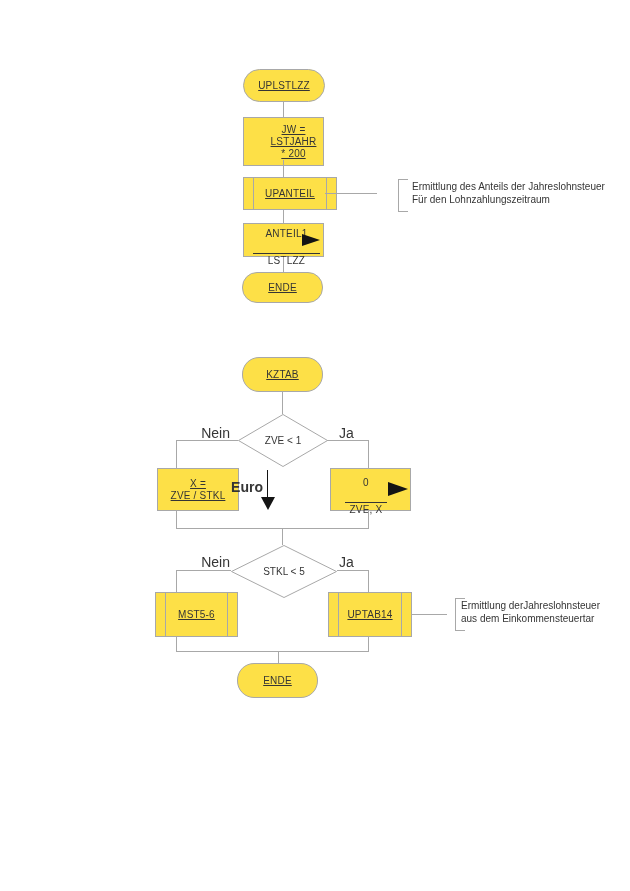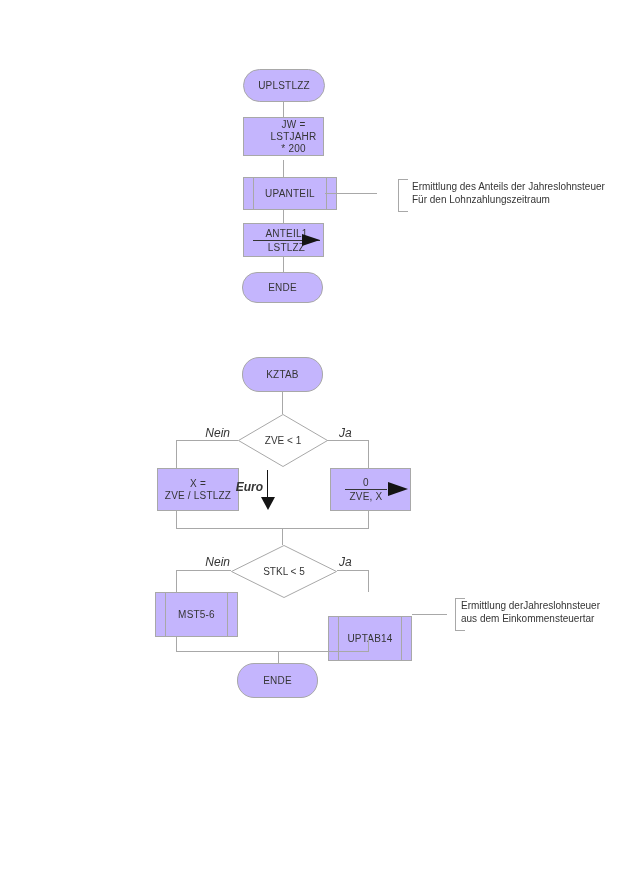--- a/index.html
+++ b/index.html
@@ -8,35 +8,35 @@
     --arrow:#141414;
     --bg:#ffffff;
   }
   html,body{margin:0;padding:0;background:#fff;}
   .canvas{
     position:relative;width:630px;height:891px;background:var(--bg);
     font-family:"Liberation Sans", sans-serif;color:var(--text);
     overflow:hidden;
   }
   .node{
-    position:absolute;box-sizing:border-box;background:#c4b5fd;
+    position:absolute;box-sizing:border-box;background:#fde047;
     border:1px solid var(--line);
     display:flex;flex-direction:column;align-items:center;justify-content:center;
-    text-align:center;font-size:10px;line-height:12px;letter-spacing:.2px;
+    text-align:center;font-size:10px;line-height:12px;letter-spacing:.2px;text-decoration:underline;
   }
   .terminal{border-radius:17px;}
   .vline{position:absolute;width:1px;background:var(--line);}
   .hline{position:absolute;height:1px;background:var(--line);}
   .bar{position:absolute;top:0;bottom:0;width:1px;background:var(--line);}
   .bar.l{left:9px;} .bar.r{right:9px;}
-  .lbl{position:absolute;font-size:12px;line-height:12px;color:var(--text);font-style:italic;}
+  .lbl{position:absolute;font-size:14px;line-height:12px;color:var(--text);}
   .lbl.right{text-align:right;}
   .bold{font-weight:bold;}
   .frac{position:absolute;}
-  .frac .top{display:block;text-align:center;border-bottom:1px solid var(--text);padding-bottom:0;}
+  .frac .top{display:block;text-align:center;border-bottom:1px solid var(--text);padding-bottom:13px;}
   .frac .bot{display:block;text-align:center;padding-top:1px;}
   .arrow-right{position:absolute;width:0;height:0;
     border-top:6px solid transparent;border-bottom:6px solid transparent;
     border-left:18px solid var(--arrow);}
   .arrow-down-head{position:absolute;width:0;height:0;
     border-left:7px solid transparent;border-right:7px solid transparent;
     border-top:13px solid var(--arrow);}
   .bracket{position:absolute;box-sizing:border-box;
     border-left:1px solid var(--line);border-top:1px solid var(--line);border-bottom:1px solid var(--line);}
   .ann{position:absolute;font-size:10px;line-height:13px;color:var(--text);white-space:nowrap;}
@@ -49,21 +49,21 @@
 <body>
 
 <div class="canvas">
 
   <div class="node terminal" style="left:243px;top:69px;width:82px;height:33px;">
     <span>UPLSTLZZ</span>
   </div>
 
   <div class="vline" style="left:283px;top:102px;height:15px;"></div>
 
-  <div class="node" style="left:243px;top:117px;width:81px;height:39px;padding-left:20px;">
+  <div class="node" style="left:243px;top:117px;width:81px;height:49px;padding-left:20px;">
     <span>JW = LSTJAHR</span>
     <span>* 200</span>
   </div>
 
   <div class="vline" style="left:283px;top:160px;height:17px;"></div>
 
   <div class="node" style="left:243px;top:177px;width:94px;height:33px;">
     <i class="bar l"></i>
     <i class="bar r"></i>
     <span>UPANTEIL</span>
@@ -108,21 +108,21 @@
   <div class="lbl right" style="left:198px;top:427px;width:32px;">Nein</div>
   <div class="lbl" style="left:339px;top:427px;">Ja</div>
 
   <div class="hline" style="left:176px;top:440px;width:62px;"></div>
   <div class="vline" style="left:176px;top:440px;height:28px;"></div>
   <div class="hline" style="left:327px;top:440px;width:42px;"></div>
   <div class="vline" style="left:368px;top:440px;height:28px;"></div>
 
   <div class="node" style="left:157px;top:468px;width:82px;height:43px;">
     <span>X =</span>
-    <span>ZVE / LSTLZZ</span>
+    <span>ZVE / STKL</span>
   </div>
 
   <div class="lbl right bold" style="left:230px;top:481px;width:33px;">Euro</div>
   <div class="vline" style="left:267px;top:470px;height:28px;background:var(--arrow);"></div>
   <div class="arrow-down-head" style="left:261px;top:497px;"></div>
 
   <div class="node" style="left:330px;top:468px;width:81px;height:43px;">
     <div class="frac" style="left:14px;top:8px;width:42px;">
       <span class="top">0</span>
       <span class="bot">ZVE, X</span>
@@ -149,21 +149,21 @@
   <div class="vline" style="left:176px;top:570px;height:22px;"></div>
   <div class="hline" style="left:337px;top:570px;width:31px;"></div>
   <div class="vline" style="left:368px;top:570px;height:22px;"></div>
 
   <div class="node" style="left:155px;top:592px;width:83px;height:45px;">
     <i class="bar l"></i>
     <i class="bar r"></i>
     <span>MST5-6</span>
   </div>
 
-  <div class="node" style="left:328px;top:616px;width:84px;height:45px;align-items:center;">
+  <div class="node" style="left:328px;top:592px;width:84px;height:45px;align-items:center;">
     <i class="bar l"></i>
     <i class="bar r"></i>
     <span>UPTAB14</span>
   </div>
 
   <div class="hline" style="left:412px;top:614px;width:35px;"></div>
   <div class="bracket" style="left:455px;top:598px;width:10px;height:33px;"></div>
   <div class="ann" style="left:461px;top:599px;">
     <div>Ermittlung derJahreslohnsteuer</div>
     <div>aus dem Einkommensteuertar</div>

